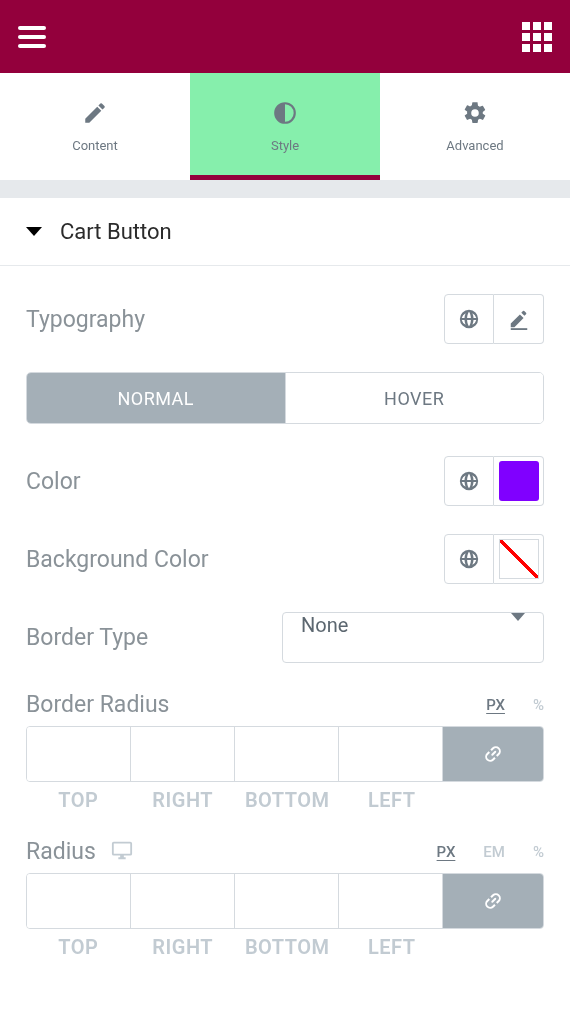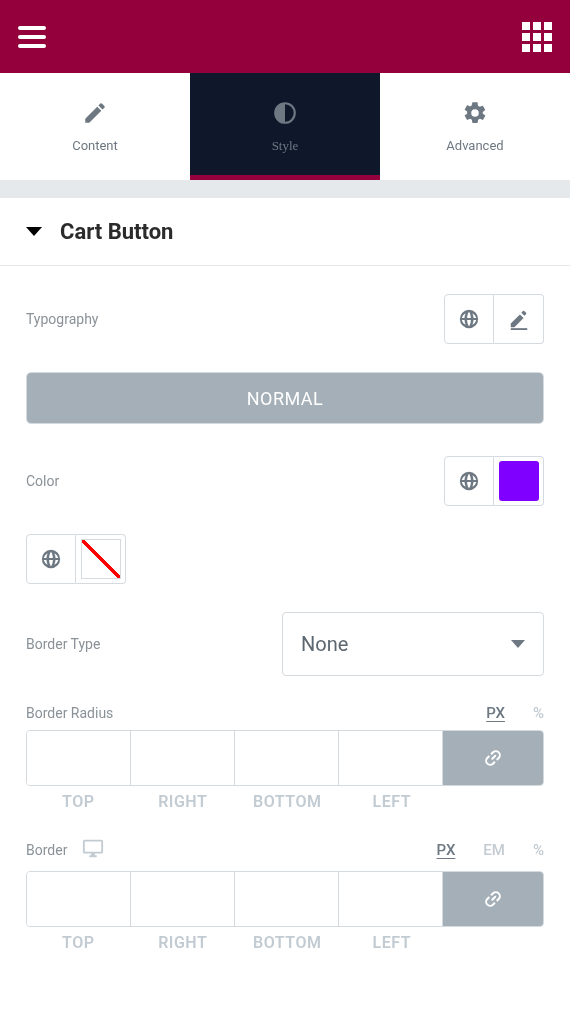--- a/index.html
+++ b/index.html
@@ -35,22 +35,21 @@
       flex-direction: column;
       align-items: center;
       justify-content: center;
       gap: 12px;
       color: #6d7882;
       font-size: 13px;
       cursor: pointer;
       position: relative;
     }
     .tab.active {
-      background: #0f172a;
-      font-family: Liberation Serif, serif;
+      background: #86efac;
     }
     .tab.active::after {
       content: "";
       position: absolute;
       bottom: 0;
       left: 0; right: 0;
       height: 5px;
       background: #93003c;
     }
     .tab svg { width: 26px; height: 26px; fill: #6d7882; }
@@ -58,26 +57,26 @@
 
     
     .section {
       display: flex;
       align-items: center;
       padding: 21px 26px;
       border-bottom: 1px solid #e6e9ec;
       gap: 18px;
     }
     .section .caret { width: 0; height: 0; border-left: 8px solid transparent; border-right: 8px solid transparent; border-top: 9px solid #000; }
-    .section-title { font-size: 22px; font-weight: 700; color: #2b2b2b; }
+    .section-title { font-size: 22px; font-weight: 400; color: #2b2b2b; }
 
     
     .controls { padding: 28px 26px 0 26px; }
     .control-row { display: flex; align-items: center; justify-content: space-between; min-height: 50px; margin-bottom: 28px; }
-    .control-label { font-size: 14px; color: #8a9298; font-weight: 400; }
+    .control-label { font-size: 23px; color: #8a9298; font-weight: 400; }
 
     .btn-box {
       width: 50px; height: 50px;
       display: flex; align-items: center; justify-content: center;
       border: 1px solid #d5dadf;
       background: #fff;
       border-radius: 4px;
       color: #6d7882;
     }
     .btn-box + .btn-box { border-left: none; border-top-left-radius: 0; border-bottom-left-radius: 0; }
@@ -110,23 +109,23 @@
       letter-spacing: .5px;
       color: #6d7882;
       background: #fff;
     }
     .state-tab.active { background: #a4afb7; color: #fff; }
     .state-tab + .state-tab { border-left: 1px solid #d5dadf; }
 
     .select-box {
       border: 1px solid #d5dadf;
       border-radius: 4px;
-      height: 64px;
-      display: flex;
-      align-items: center;
+      height: 51px;
+      display: flex;
+      align-items: flex-start;
       justify-content: space-between;
       padding: 0 18px;
       width: 262px;
       color: #5c6770;
       font-size: 20px;
     }
     .select-caret { width: 0; height: 0; border-left: 7px solid transparent; border-right: 7px solid transparent; border-top: 8px solid #6d7882; }
 
     .unit-row { display:flex; justify-content: space-between; align-items: center; margin-bottom: 8px; }
     .units { display:flex; gap: 28px; font-size: 15px; color: #c2cbd2; font-weight: 500; }
@@ -146,21 +145,21 @@
     }
     .dim-link {
       width: 100px;
       background: #a4afb7;
       display: flex;
       align-items: center;
       justify-content: center;
     }
     .dim-link svg { fill: #fff; width: 24px; height: 24px; }
     .dim-labels { display: flex; padding: 6px 0 0 0; }
-    .dim-labels span { flex: 1; text-align: center; font-size: 16px; font-weight: 600; color: #c2cbd2; letter-spacing: .5px; }
+    .dim-labels span { flex: 1; text-align: center; font-size: 20px; font-weight: 600; color: #c2cbd2; letter-spacing: .5px; }
     .dim-labels .spacer { width: 100px; flex: none; }
 
     .row-label-with-icon { display:flex; align-items:center; gap: 14px; }
     .device-icon svg { width: 24px; height: 22px; fill: #c2cbd2; }
   </style>
 </head>
 <body>
 
 <div class="header">
   <div class="hamburger">
@@ -222,37 +221,39 @@
         <svg viewBox="0 0 24 24">
             <path d="M3 21h4l10-10-4-4L3 17v4zm16.7-14.3a1 1 0 0 0 0-1.4l-2-2a1 1 0 0 0-1.4 0L14.5 5.1l3.4 3.4 1.8-1.8z"></path>
             <rect x="3" y="22" width="18" height="2"></rect>
           </svg>
       </div>
     </div>
   </div>
 
   <div class="state-tabs">
     <div class="state-tab active">NORMAL</div>
+    <div class="state-tab">HOVER</div>
   </div>
 
   <div class="control-row">
     <div class="control-label">Color</div>
     <div class="btn-group">
       <div class="btn-box">
         <svg viewBox="0 0 24 24">
             <path d="M12 2a10 10 0 1 0 0 20 10 10 0 0 0 0-20zm7.93 9h-3.02a15.7 15.7 0 0 0-1.22-5.31A8.02 8.02 0 0 1 19.93 11zM12 4c.9 1.3 1.91 3.54 2.09 7H9.91C10.09 7.54 11.1 5.3 12 4zM8.31 5.69A15.7 15.7 0 0 0 7.09 11H4.07a8.02 8.02 0 0 1 4.24-5.31zM4.07 13h3.02c.14 1.95.57 3.78 1.22 5.31A8.02 8.02 0 0 1 4.07 13zM12 20c-.9-1.3-1.91-3.54-2.09-7h4.18c-.18 3.46-1.19 5.7-2.09 7zm3.69-1.69A15.7 15.7 0 0 0 16.91 13h3.02a8.02 8.02 0 0 1-4.24 5.31z"></path>
           </svg>
       </div>
       <div class="swatch-wrap">
         <div class="swatch" style="background:#8000FF"></div>
       </div>
     </div>
   </div>
 
   <div class="control-row">
+    <div class="control-label">Background Color</div>
     <div class="btn-group">
       <div class="btn-box">
         <svg viewBox="0 0 24 24">
             <path d="M12 2a10 10 0 1 0 0 20 10 10 0 0 0 0-20zm7.93 9h-3.02a15.7 15.7 0 0 0-1.22-5.31A8.02 8.02 0 0 1 19.93 11zM12 4c.9 1.3 1.91 3.54 2.09 7H9.91C10.09 7.54 11.1 5.3 12 4zM8.31 5.69A15.7 15.7 0 0 0 7.09 11H4.07a8.02 8.02 0 0 1 4.24-5.31zM4.07 13h3.02c.14 1.95.57 3.78 1.22 5.31A8.02 8.02 0 0 1 4.07 13zM12 20c-.9-1.3-1.91-3.54-2.09-7h4.18c-.18 3.46-1.19 5.7-2.09 7zm3.69-1.69A15.7 15.7 0 0 0 16.91 13h3.02a8.02 8.02 0 0 1-4.24 5.31z"></path>
           </svg>
       </div>
       <div class="swatch-wrap">
         <div class="swatch-slash"></div>
       </div>
     </div>
@@ -287,21 +288,21 @@
   <div class="dim-labels">
     <span>TOP</span>
     <span>RIGHT</span>
     <span>BOTTOM</span>
     <span>LEFT</span>
     <span class="spacer"></span>
   </div>
 
   <div class="unit-row" style="margin-top: 26px;">
     <div class="row-label-with-icon">
-      <div class="control-label">Border</div>
+      <div class="control-label">Radius</div>
       <span class="device-icon">
         <svg viewBox="0 0 24 24">
             <path d="M21 3H3a2 2 0 0 0-2 2v11a2 2 0 0 0 2 2h7v2H8v2h8v-2h-2v-2h7a2 2 0 0 0 2-2V5a2 2 0 0 0-2-2zm0 13H3V5h18v11z"></path>
           </svg>
       </span>
     </div>
     <div class="units">
       <span class="active">PX</span>
       <span>EM</span>
       <span>%</span>

